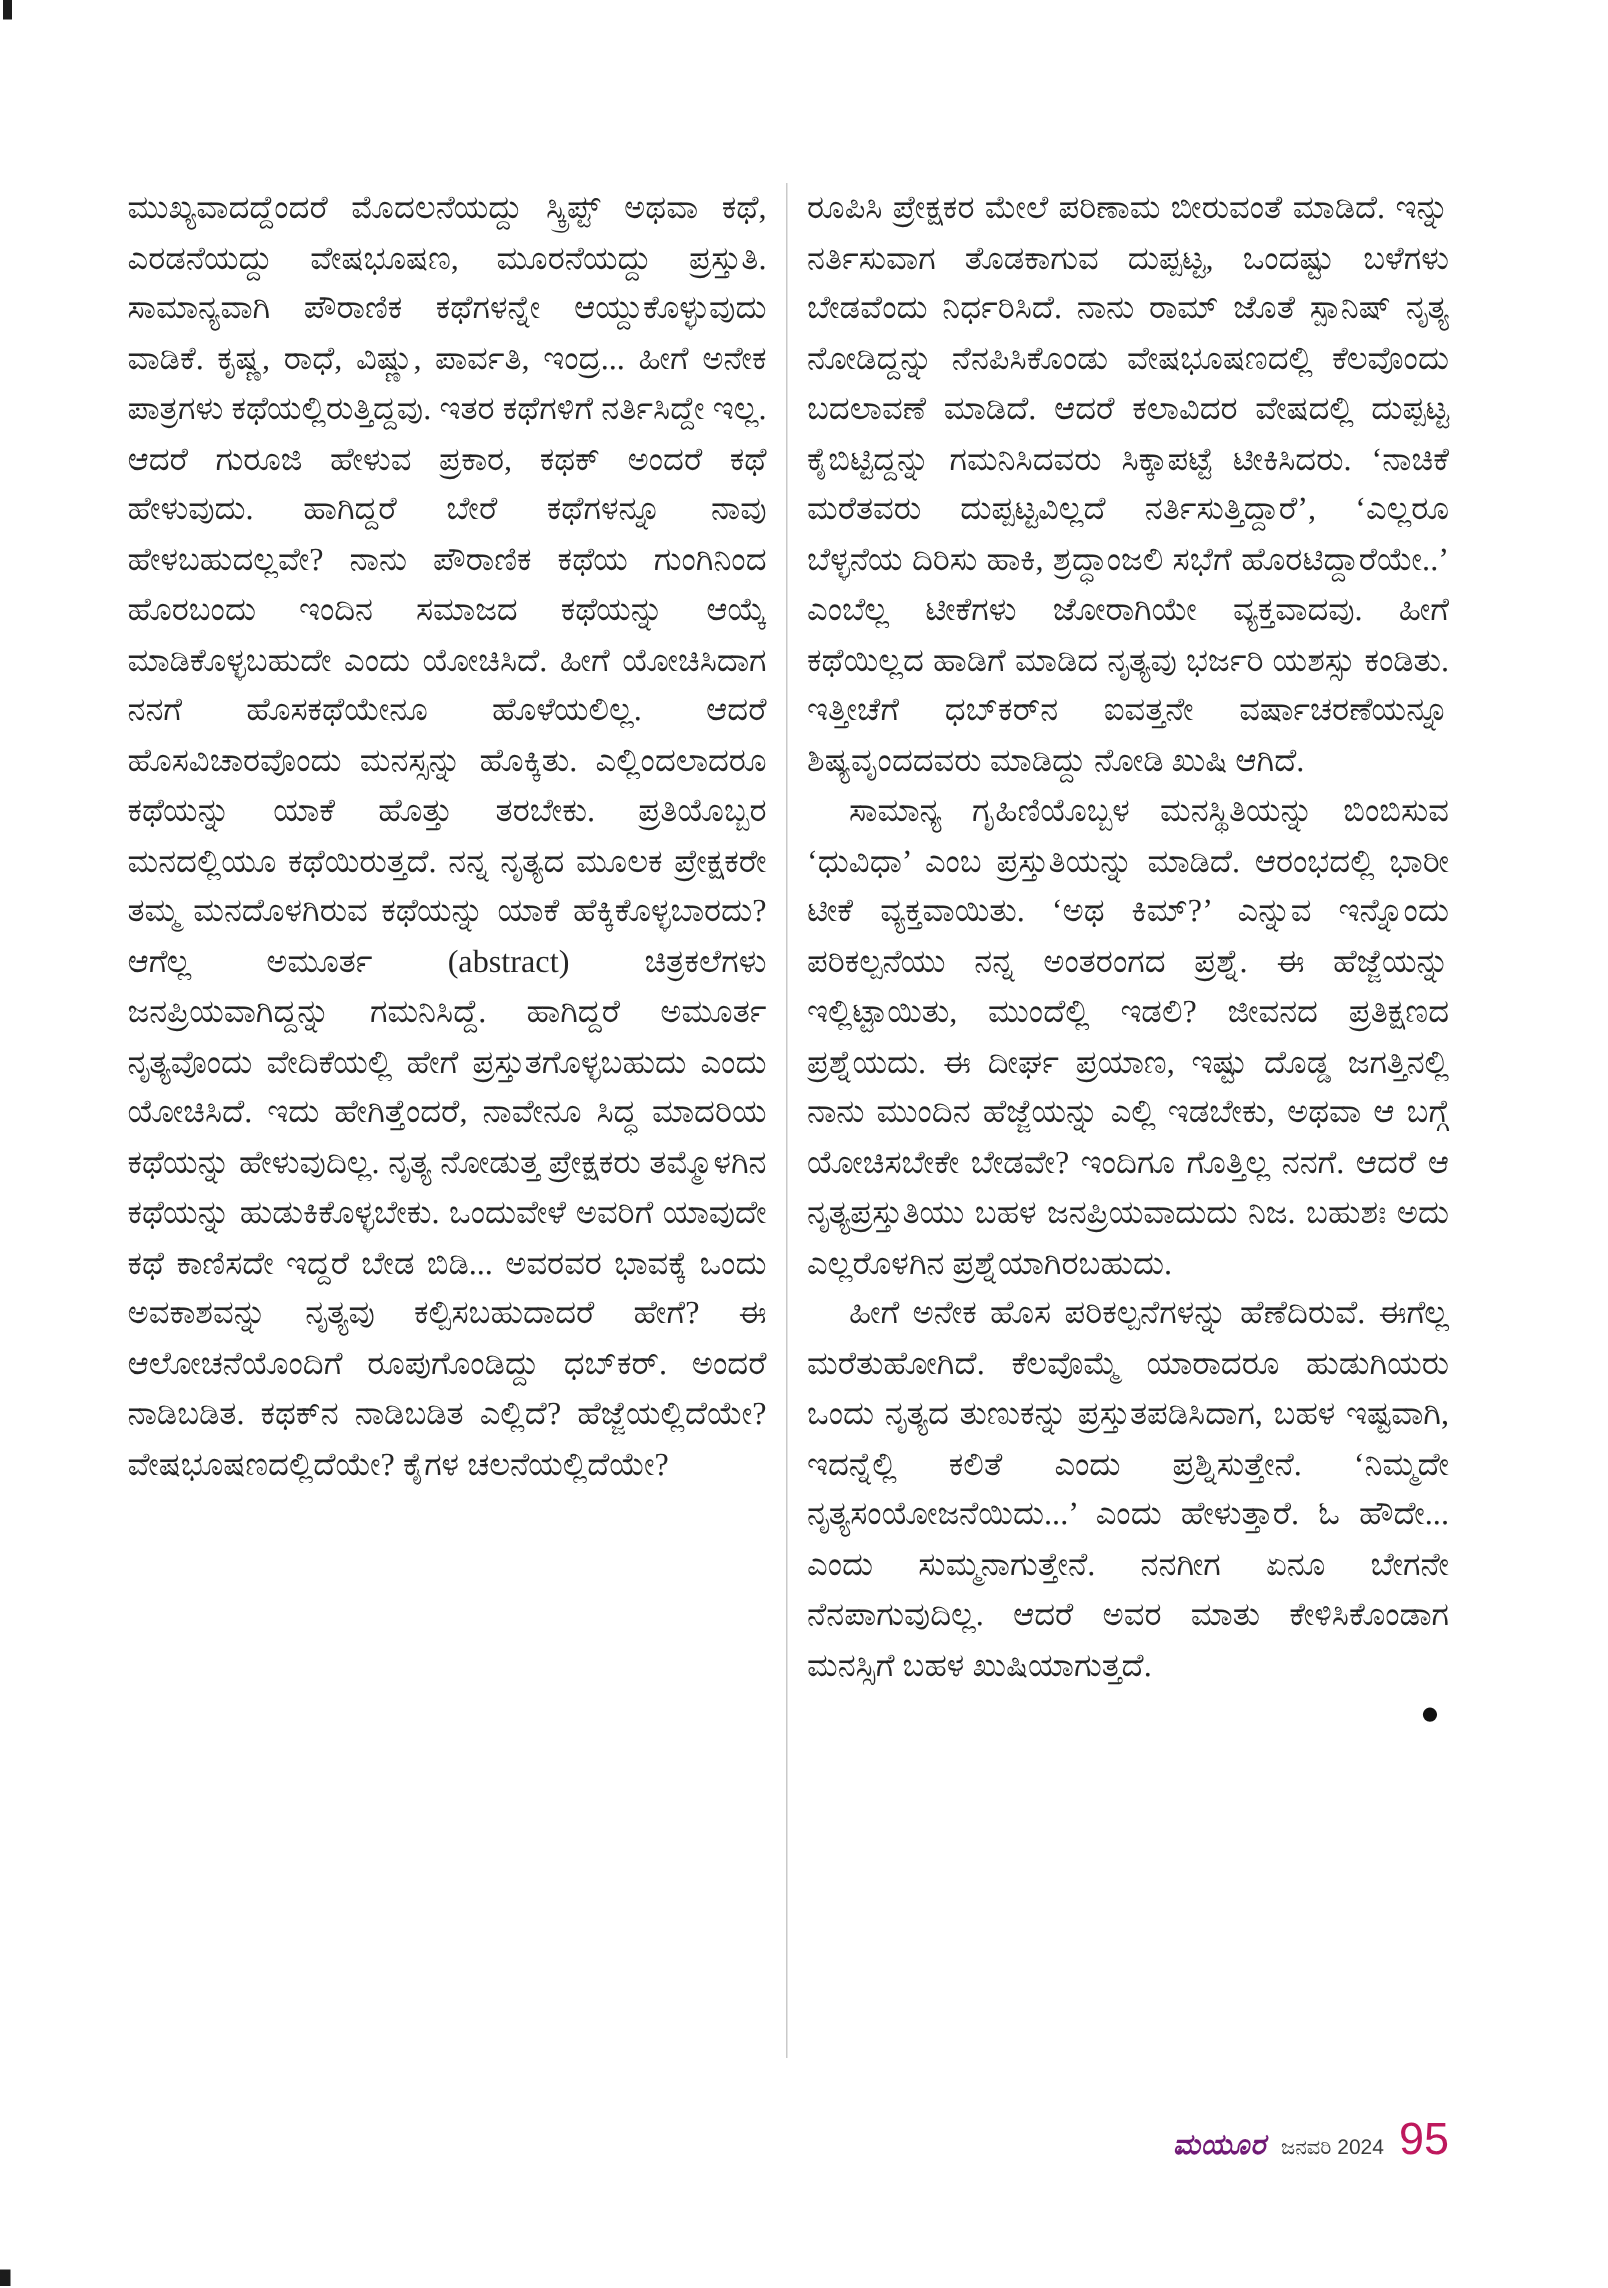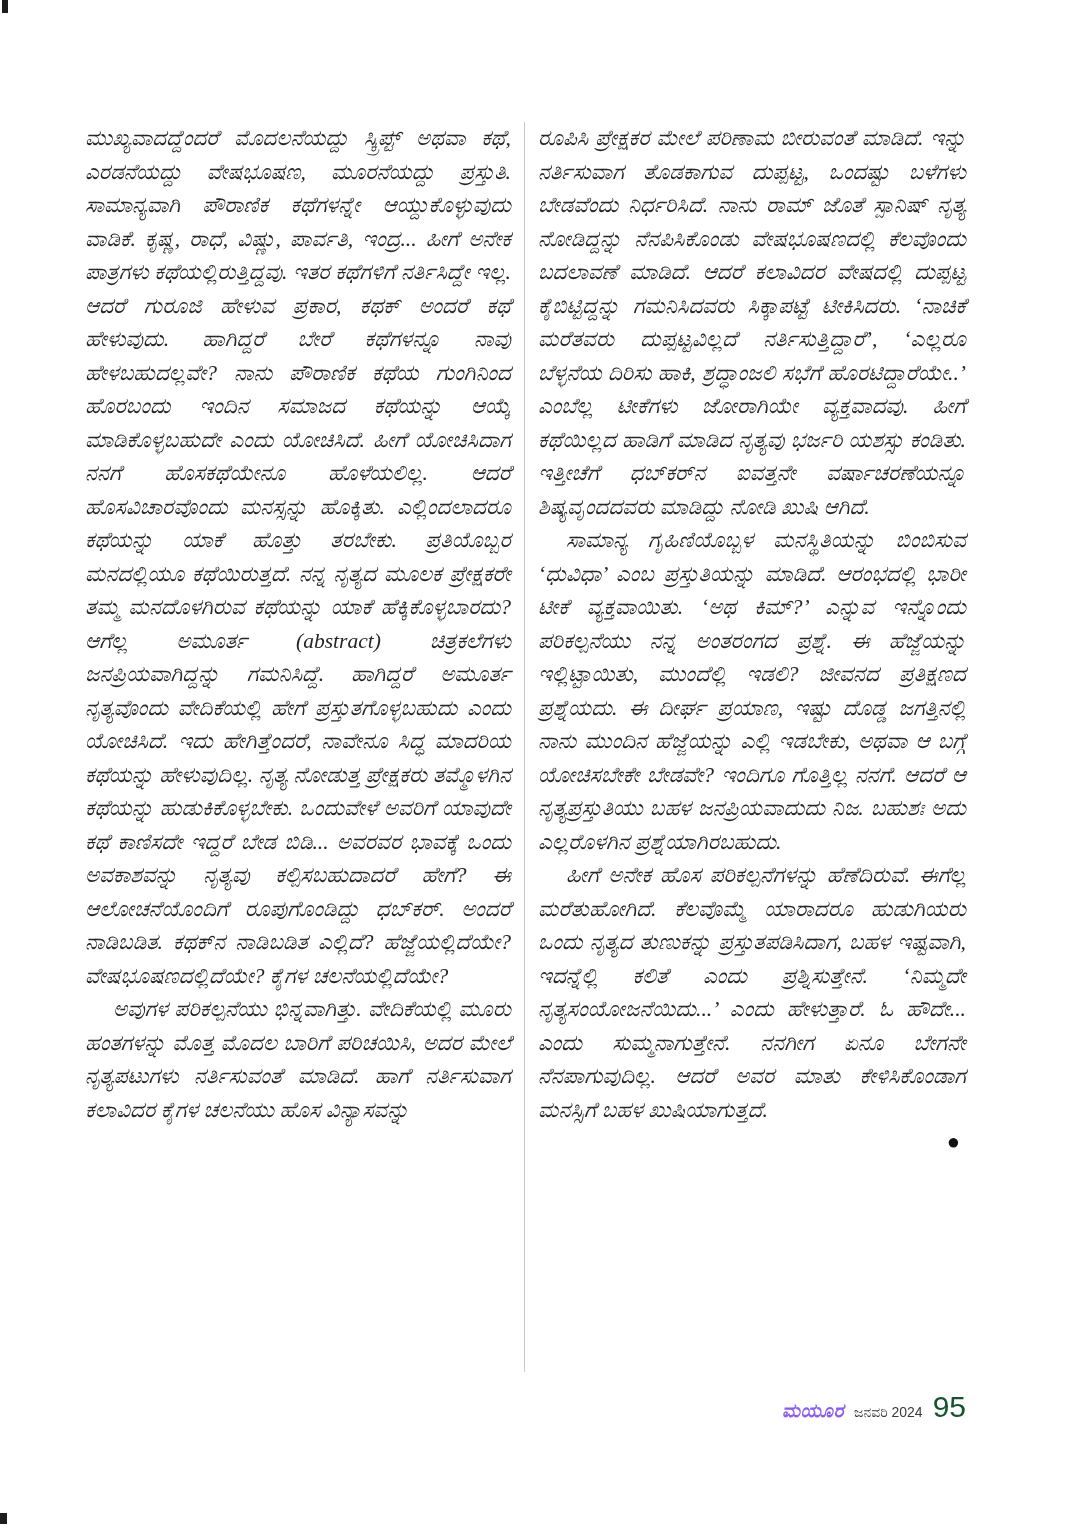--- a/index.html
+++ b/index.html
@@ -23,21 +23,20 @@
     position: absolute;
     left: 85px; top: 122px;
     width: 881px;
     display: flex;
   }
   .column {
     color: #262626;
     font-size: 21.5px;
     line-height: 33.5px;
     text-align: justify;
-    font-style: italic;
   }
   .column.left  { width: 426px; }
   .column.right { width: 428px; }
   .gutter {
     width: 27px;
     display: flex;
     justify-content: center;
     flex: 0 0 auto;
   }
   .divider {
@@ -72,54 +71,54 @@
     font-weight: bold;
     font-style: italic;
     font-size: 19px;
     letter-spacing: 0.5px;
   }
   .footer .issue-date {
     color: #3a3a3a;
     font-size: 14px;
   }
   .footer .page-number {
-    color: #14532d;
+    color: #be185d;
     font-size: 30px;
     line-height: 30px;
+    margin-top: 20px;
   }
 </style>
 </head>
 <body>
 
 <div class="page">
 
   <div class="corner-mark tl"></div>
   <div class="corner-mark bl"></div>
 
   <div class="columns" style="color: rgb(38, 38, 38);">
     <div class="column left">
       <div>
           <p class="para">ಮುಖ್ಯವಾದದ್ದೆಂದರೆ ಮೊದಲನೆಯದ್ದು ಸ್ಕ್ರಿಪ್ಟ್ ಅಥವಾ ಕಥೆ, ಎರಡನೆಯದ್ದು ವೇಷಭೂಷಣ, ಮೂರನೆಯದ್ದು ಪ್ರಸ್ತುತಿ. ಸಾಮಾನ್ಯವಾಗಿ ಪೌರಾಣಿಕ ಕಥೆಗಳನ್ನೇ ಆಯ್ದುಕೊಳ್ಳುವುದು ವಾಡಿಕೆ. ಕೃಷ್ಣ, ರಾಧೆ, ವಿಷ್ಣು, ಪಾರ್ವತಿ, ಇಂದ್ರ... ಹೀಗೆ ಅನೇಕ ಪಾತ್ರಗಳು ಕಥೆಯಲ್ಲಿರುತ್ತಿದ್ದವು. ಇತರ ಕಥೆಗಳಿಗೆ ನರ್ತಿಸಿದ್ದೇ ಇಲ್ಲ. ಆದರೆ ಗುರೂಜಿ ಹೇಳುವ ಪ್ರಕಾರ, ಕಥಕ್ ಅಂದರೆ ಕಥೆ ಹೇಳುವುದು. ಹಾಗಿದ್ದರೆ ಬೇರೆ ಕಥೆಗಳನ್ನೂ ನಾವು ಹೇಳಬಹುದಲ್ಲವೇ? ನಾನು ಪೌರಾಣಿಕ ಕಥೆಯ ಗುಂಗಿನಿಂದ ಹೊರಬಂದು ಇಂದಿನ ಸಮಾಜದ ಕಥೆಯನ್ನು ಆಯ್ಕೆ ಮಾಡಿಕೊಳ್ಳಬಹುದೇ ಎಂದು ಯೋಚಿಸಿದೆ. ಹೀಗೆ ಯೋಚಿಸಿದಾಗ ನನಗೆ ಹೊಸಕಥೆಯೇನೂ ಹೊಳೆಯಲಿಲ್ಲ. ಆದರೆ ಹೊಸವಿಚಾರವೊಂದು ಮನಸ್ಸನ್ನು ಹೊಕ್ಕಿತು. ಎಲ್ಲಿಂದಲಾದರೂ ಕಥೆಯನ್ನು ಯಾಕೆ ಹೊತ್ತು ತರಬೇಕು. ಪ್ರತಿಯೊಬ್ಬರ ಮನದಲ್ಲಿಯೂ ಕಥೆಯಿರುತ್ತದೆ. ನನ್ನ ನೃತ್ಯದ ಮೂಲಕ ಪ್ರೇಕ್ಷಕರೇ ತಮ್ಮ ಮನದೊಳಗಿರುವ ಕಥೆಯನ್ನು ಯಾಕೆ ಹೆಕ್ಕಿಕೊಳ್ಳಬಾರದು? ಆಗೆಲ್ಲ ಅಮೂರ್ತ (abstract) ಚಿತ್ರಕಲೆಗಳು ಜನಪ್ರಿಯವಾಗಿದ್ದನ್ನು ಗಮನಿಸಿದ್ದೆ. ಹಾಗಿದ್ದರೆ ಅಮೂರ್ತ ನೃತ್ಯವೊಂದು ವೇದಿಕೆಯಲ್ಲಿ ಹೇಗೆ ಪ್ರಸ್ತುತಗೊಳ್ಳಬಹುದು ಎಂದು ಯೋಚಿಸಿದೆ. ಇದು ಹೇಗಿತ್ತೆಂದರೆ, ನಾವೇನೂ ಸಿದ್ಧ ಮಾದರಿಯ ಕಥೆಯನ್ನು ಹೇಳುವುದಿಲ್ಲ. ನೃತ್ಯ ನೋಡುತ್ತ ಪ್ರೇಕ್ಷಕರು ತಮ್ಮೊಳಗಿನ ಕಥೆಯನ್ನು ಹುಡುಕಿಕೊಳ್ಳಬೇಕು. ಒಂದುವೇಳೆ ಅವರಿಗೆ ಯಾವುದೇ ಕಥೆ ಕಾಣಿಸದೇ ಇದ್ದರೆ ಬೇಡ ಬಿಡಿ... ಅವರವರ ಭಾವಕ್ಕೆ ಒಂದು ಅವಕಾಶವನ್ನು ನೃತ್ಯವು ಕಲ್ಪಿಸಬಹುದಾದರೆ ಹೇಗೆ? ಈ ಆಲೋಚನೆಯೊಂದಿಗೆ ರೂಪುಗೊಂಡಿದ್ದು ಧಬ್‌ಕರ್. ಅಂದರೆ ನಾಡಿಬಡಿತ. ಕಥಕ್‌ನ ನಾಡಿಬಡಿತ ಎಲ್ಲಿದೆ? ಹೆಜ್ಜೆಯಲ್ಲಿದೆಯೇ? ವೇಷಭೂಷಣದಲ್ಲಿದೆಯೇ? ಕೈಗಳ ಚಲನೆಯಲ್ಲಿದೆಯೇ?</p>
-          <p class="para indent">ಅವುಗಳ ಪರಿಕಲ್ಪನೆಯು ಭಿನ್ನವಾಗಿತ್ತು. ವೇದಿಕೆಯಲ್ಲಿ ಮೂರು ಹಂತಗಳನ್ನು ಮೊತ್ತ ಮೊದಲ ಬಾರಿಗೆ ಪರಿಚಯಿಸಿ, ಅದರ ಮೇಲೆ ನೃತ್ಯಪಟುಗಳು ನರ್ತಿಸುವಂತೆ ಮಾಡಿದೆ. ಹಾಗೆ ನರ್ತಿಸುವಾಗ ಕಲಾವಿದರ ಕೈಗಳ ಚಲನೆಯು ಹೊಸ ವಿನ್ಯಾಸವನ್ನು</p>
         </div>
     </div>
     <div class="gutter">
       <div class="divider" style="background: rgb(201, 201, 201);"></div>
     </div>
     <div class="column right">
       <div>
           <p class="para">ರೂಪಿಸಿ ಪ್ರೇಕ್ಷಕರ ಮೇಲೆ ಪರಿಣಾಮ ಬೀರುವಂತೆ ಮಾಡಿದೆ. ಇನ್ನು ನರ್ತಿಸುವಾಗ ತೊಡಕಾಗುವ ದುಪ್ಪಟ್ಟ, ಒಂದಷ್ಟು ಬಳೆಗಳು ಬೇಡವೆಂದು ನಿರ್ಧರಿಸಿದೆ. ನಾನು ರಾಮ್ ಜೊತೆ ಸ್ಪಾನಿಷ್ ನೃತ್ಯ ನೋಡಿದ್ದನ್ನು ನೆನಪಿಸಿಕೊಂಡು ವೇಷಭೂಷಣದಲ್ಲಿ ಕೆಲವೊಂದು ಬದಲಾವಣೆ ಮಾಡಿದೆ. ಆದರೆ ಕಲಾವಿದರ ವೇಷದಲ್ಲಿ ದುಪ್ಪಟ್ಟ ಕೈಬಿಟ್ಟಿದ್ದನ್ನು ಗಮನಿಸಿದವರು ಸಿಕ್ಕಾಪಟ್ಟೆ ಟೀಕಿಸಿದರು. ‘ನಾಚಿಕೆ ಮರೆತವರು ದುಪ್ಪಟ್ಟವಿಲ್ಲದೆ ನರ್ತಿಸುತ್ತಿದ್ದಾರೆ’, ‘ಎಲ್ಲರೂ ಬೆಳ್ಳನೆಯ ದಿರಿಸು ಹಾಕಿ, ಶ್ರದ್ಧಾಂಜಲಿ ಸಭೆಗೆ ಹೊರಟಿದ್ದಾರೆಯೇ..’ ಎಂಬೆಲ್ಲ ಟೀಕೆಗಳು ಜೋರಾಗಿಯೇ ವ್ಯಕ್ತವಾದವು. ಹೀಗೆ ಕಥೆಯಿಲ್ಲದ ಹಾಡಿಗೆ ಮಾಡಿದ ನೃತ್ಯವು ಭರ್ಜರಿ ಯಶಸ್ಸು ಕಂಡಿತು. ಇತ್ತೀಚೆಗೆ ಧಬ್‌ಕರ್‌ನ ಐವತ್ತನೇ ವರ್ಷಾಚರಣೆಯನ್ನೂ ಶಿಷ್ಯವೃಂದದವರು ಮಾಡಿದ್ದು ನೋಡಿ ಖುಷಿ ಆಗಿದೆ.</p>
           <p class="para indent">ಸಾಮಾನ್ಯ ಗೃಹಿಣಿಯೊಬ್ಬಳ ಮನಸ್ಥಿತಿಯನ್ನು ಬಿಂಬಿಸುವ ‘ಧುವಿಧಾ’ ಎಂಬ ಪ್ರಸ್ತುತಿಯನ್ನು ಮಾಡಿದೆ. ಆರಂಭದಲ್ಲಿ ಭಾರೀ ಟೀಕೆ ವ್ಯಕ್ತವಾಯಿತು. ‘ಅಥ ಕಿಮ್?’ ಎನ್ನುವ ಇನ್ನೊಂದು ಪರಿಕಲ್ಪನೆಯು ನನ್ನ ಅಂತರಂಗದ ಪ್ರಶ್ನೆ. ಈ ಹೆಜ್ಜೆಯನ್ನು ಇಲ್ಲಿಟ್ಟಾಯಿತು, ಮುಂದೆಲ್ಲಿ ಇಡಲಿ? ಜೀವನದ ಪ್ರತಿಕ್ಷಣದ ಪ್ರಶ್ನೆಯದು. ಈ ದೀರ್ಘ ಪ್ರಯಾಣ, ಇಷ್ಟು ದೊಡ್ಡ ಜಗತ್ತಿನಲ್ಲಿ ನಾನು ಮುಂದಿನ ಹೆಜ್ಜೆಯನ್ನು ಎಲ್ಲಿ ಇಡಬೇಕು, ಅಥವಾ ಆ ಬಗ್ಗೆ ಯೋಚಿಸಬೇಕೇ ಬೇಡವೇ? ಇಂದಿಗೂ ಗೊತ್ತಿಲ್ಲ ನನಗೆ. ಆದರೆ ಆ ನೃತ್ಯಪ್ರಸ್ತುತಿಯು ಬಹಳ ಜನಪ್ರಿಯವಾದುದು ನಿಜ. ಬಹುಶಃ ಅದು ಎಲ್ಲರೊಳಗಿನ ಪ್ರಶ್ನೆಯಾಗಿರಬಹುದು.</p>
           <p class="para indent">ಹೀಗೆ ಅನೇಕ ಹೊಸ ಪರಿಕಲ್ಪನೆಗಳನ್ನು ಹೆಣೆದಿರುವೆ. ಈಗೆಲ್ಲ ಮರೆತುಹೋಗಿದೆ. ಕೆಲವೊಮ್ಮೆ ಯಾರಾದರೂ ಹುಡುಗಿಯರು ಒಂದು ನೃತ್ಯದ ತುಣುಕನ್ನು ಪ್ರಸ್ತುತಪಡಿಸಿದಾಗ, ಬಹಳ ಇಷ್ಟವಾಗಿ, ಇದನ್ನೆಲ್ಲಿ ಕಲಿತೆ ಎಂದು ಪ್ರಶ್ನಿಸುತ್ತೇನೆ. ‘ನಿಮ್ಮದೇ ನೃತ್ಯಸಂಯೋಜನೆಯಿದು...’ ಎಂದು ಹೇಳುತ್ತಾರೆ. ಓ ಹೌದೇ... ಎಂದು ಸುಮ್ಮನಾಗುತ್ತೇನೆ. ನನಗೀಗ ಏನೂ ಬೇಗನೇ ನೆನಪಾಗುವುದಿಲ್ಲ. ಆದರೆ ಅವರ ಮಾತು ಕೇಳಿಸಿಕೊಂಡಾಗ ಮನಸ್ಸಿಗೆ ಬಹಳ ಖುಷಿಯಾಗುತ್ತದೆ.</p>
         </div>
       <div class="end-mark-row">
         <span class="end-mark">●</span>
       </div>
     </div>
   </div>
 
   <div class="footer">
-    <span class="magazine-name" style="color: #8b5cf6;">ಮಯೂರ</span>
+    <span class="magazine-name" style="color: #701a75;">ಮಯೂರ</span>
     <span class="issue-date">ಜನವರಿ 2024</span>
     <span class="page-number">95</span>
   </div>
 
 </div>
 
 </body></html>

